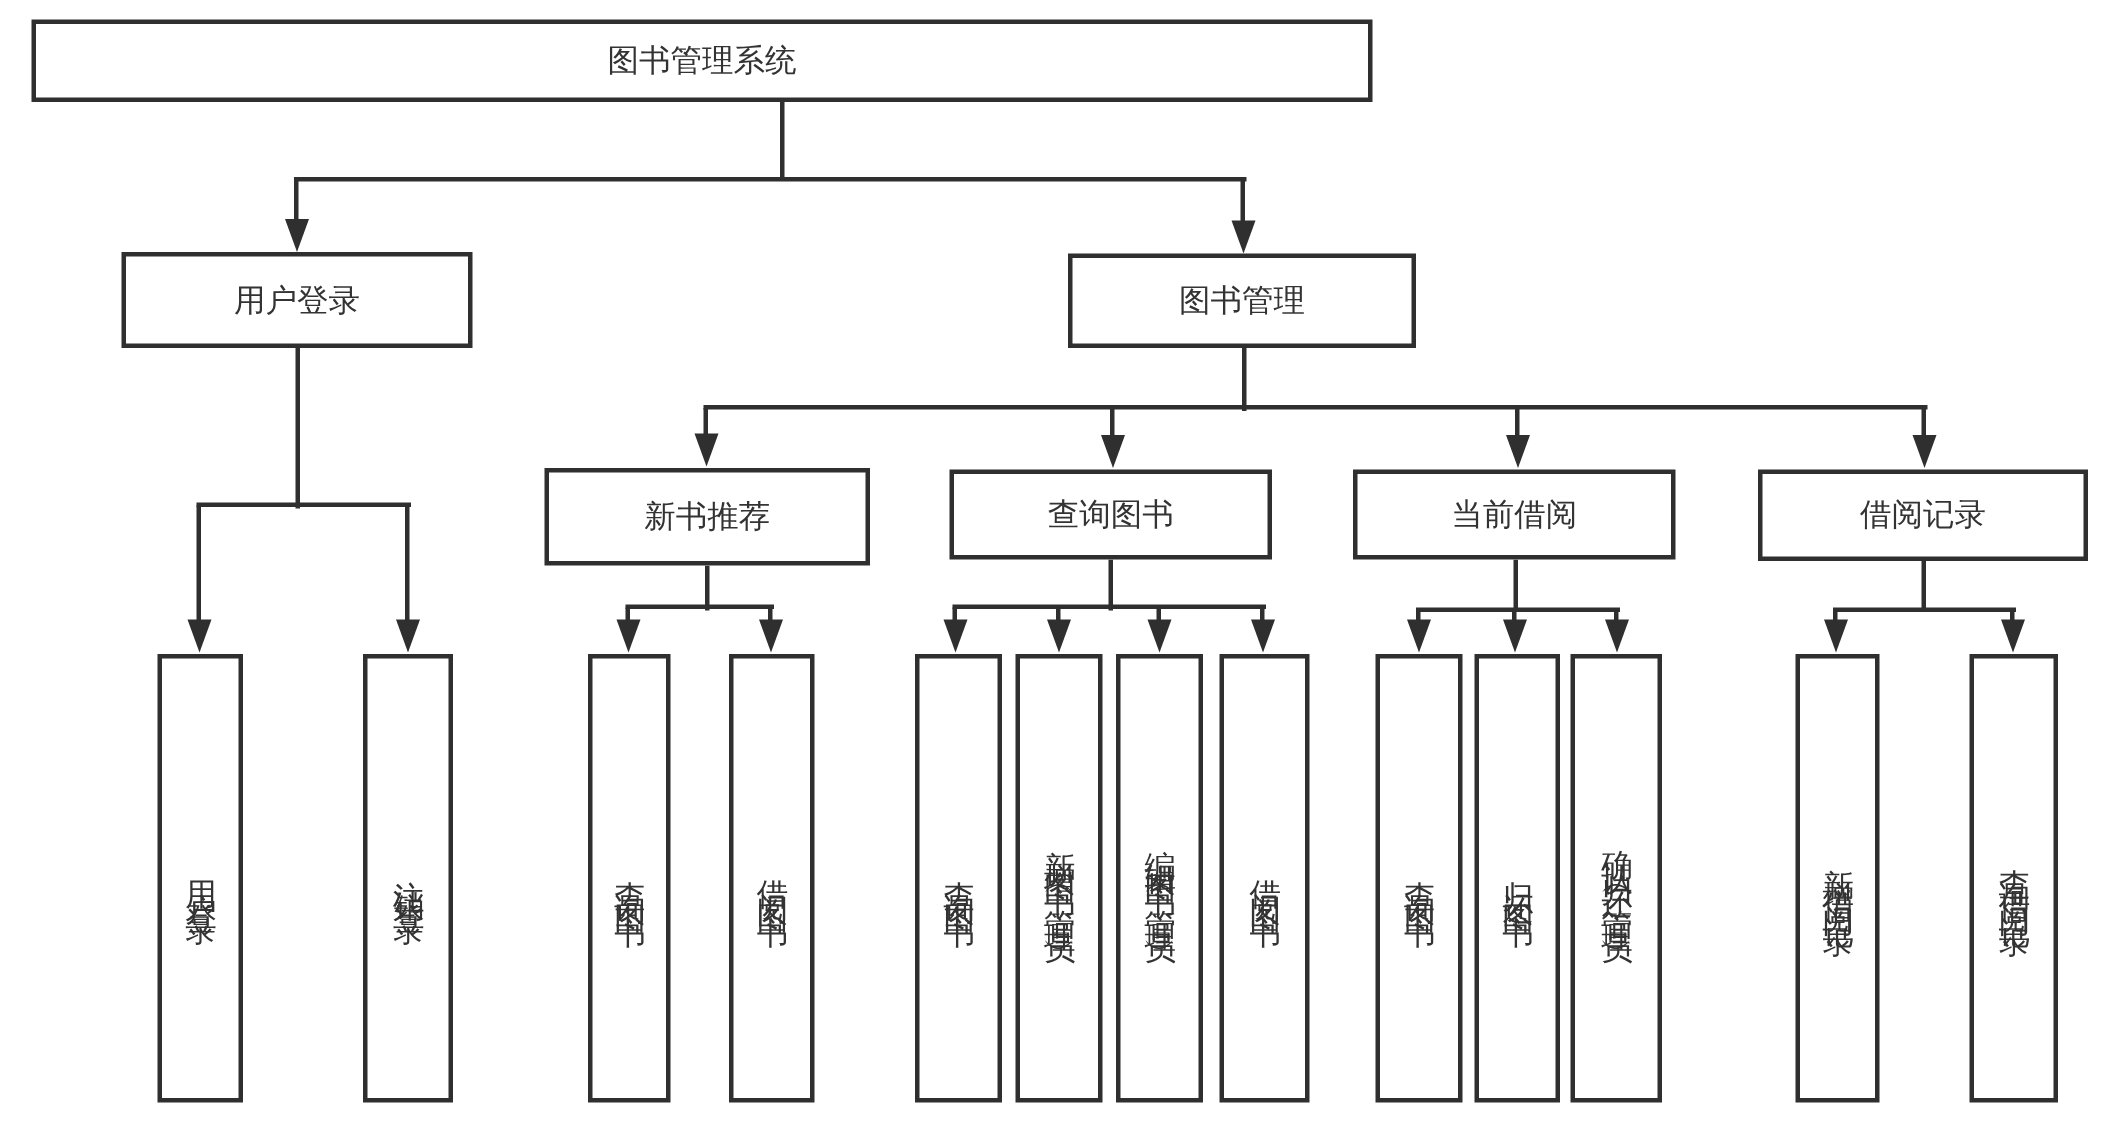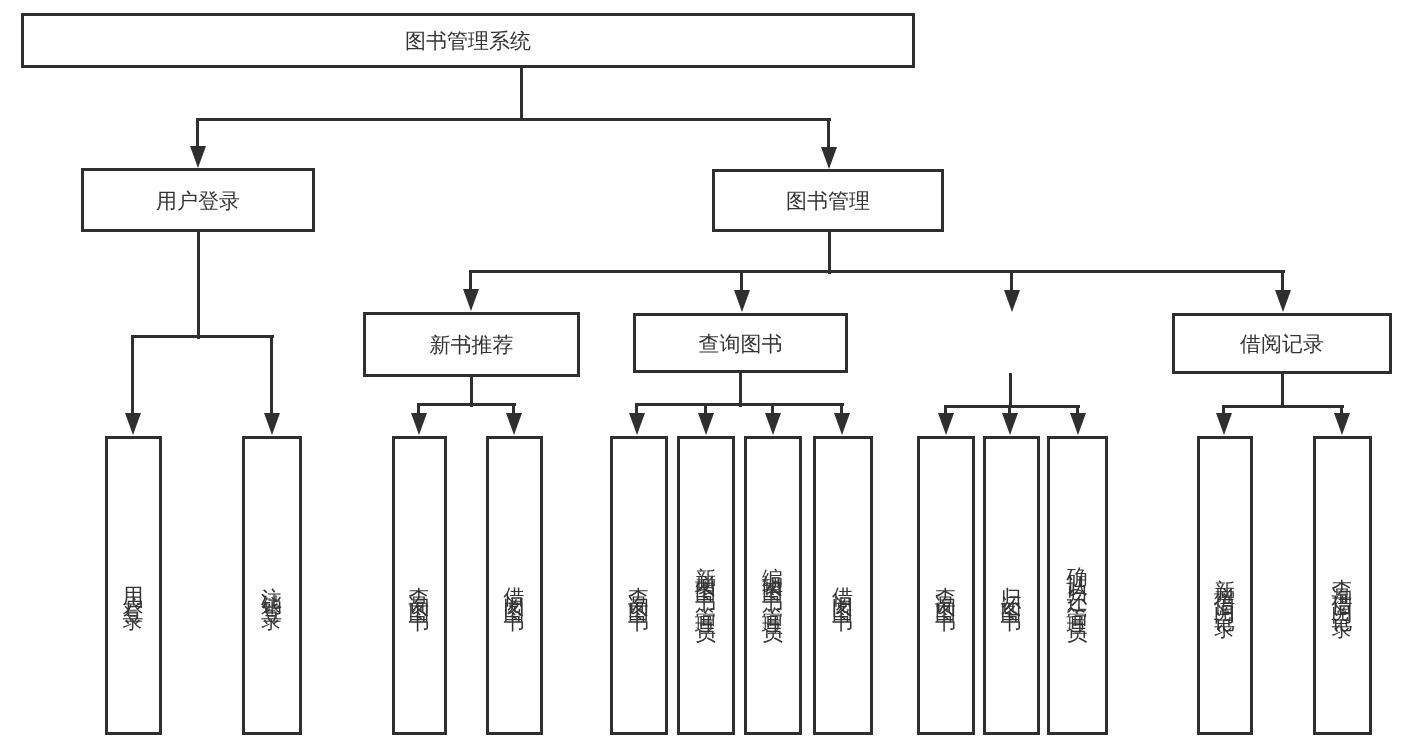--- a/index.html
+++ b/index.html
@@ -111,20 +111,21 @@
     <div class="arrowhead" style="left: 1070px; top: 413px;"></div>
     <div class="arrowshaft" style="left: 1222px; top: 407px; height: 12px;"></div>
     <div class="arrowhead" style="left: 1216px; top: 413px;"></div>
     <div class="arrowshaft" style="left: 1340px; top: 407px; height: 12px;"></div>
     <div class="arrowhead" style="left: 1334px; top: 413px;"></div>
     <div class="node" style="left: 21px; top: 13px; width: 894px; height: 55px;">图书管理系统</div>
     <div class="node" style="left: 81px; top: 168px; width: 234px; height: 64px;">用户登录</div>
     <div class="node" style="left: 712px; top: 169px; width: 232px; height: 63px;">图书管理</div>
     <div class="node" style="left: 363px; top: 312px; width: 217px; height: 65px;">新书推荐</div>
     <div class="node" style="left: 633px; top: 313px; width: 215px; height: 60px;">查询图书</div>
+    <div class="node" style="left: 902px; top: 313px; width: 215px; height: 60px;">当前借阅</div>
     <div class="node" style="left: 1172px; top: 313px; width: 220px; height: 61px;">借阅记录</div>
     <div class="node vertical" style="left: 105px; top: 436px; width: 57px; height: 299px;">用户登录</div>
     <div class="node vertical" style="left: 242px; top: 436px; width: 60px; height: 299px;">注销登录</div>
     <div class="node vertical" style="left: 392px; top: 436px; width: 55px; height: 299px;">查询图书</div>
     <div class="node vertical" style="left: 486px; top: 436px; width: 57px; height: 299px;">借阅图书</div>
     <div class="node vertical" style="left: 610px; top: 436px; width: 58px; height: 299px;">查询图书</div>
     <div class="node vertical" style="left: 677px; top: 436px; width: 58px; height: 299px;">新增图书（管理员）</div>
     <div class="node vertical" style="left: 744px; top: 436px; width: 58px; height: 299px;">编辑图书（管理员）</div>
     <div class="node vertical" style="left: 813px; top: 436px; width: 60px; height: 299px;">借阅图书</div>
     <div class="node vertical" style="left: 917px; top: 436px; width: 58px; height: 299px;">查询图书</div>

